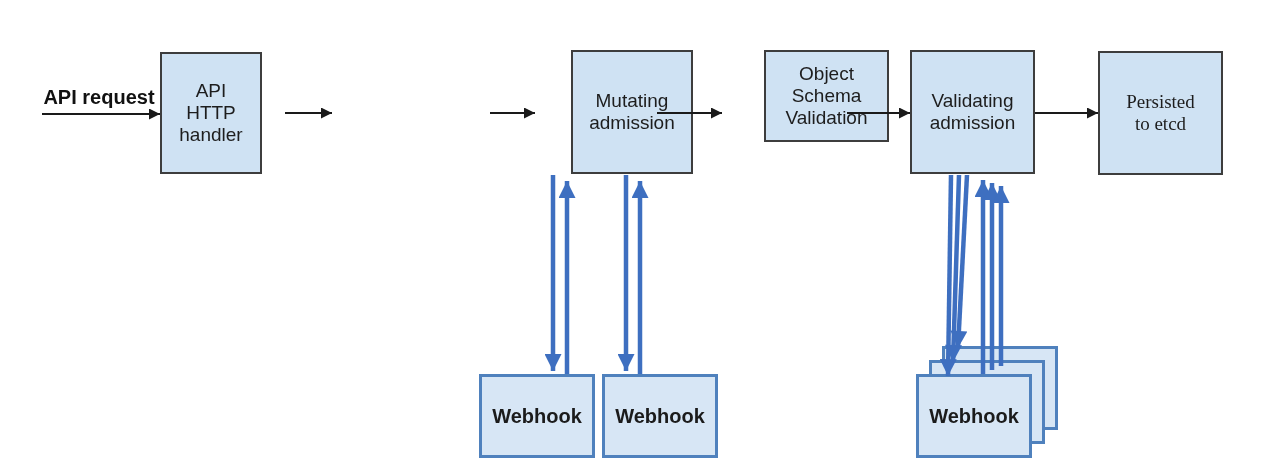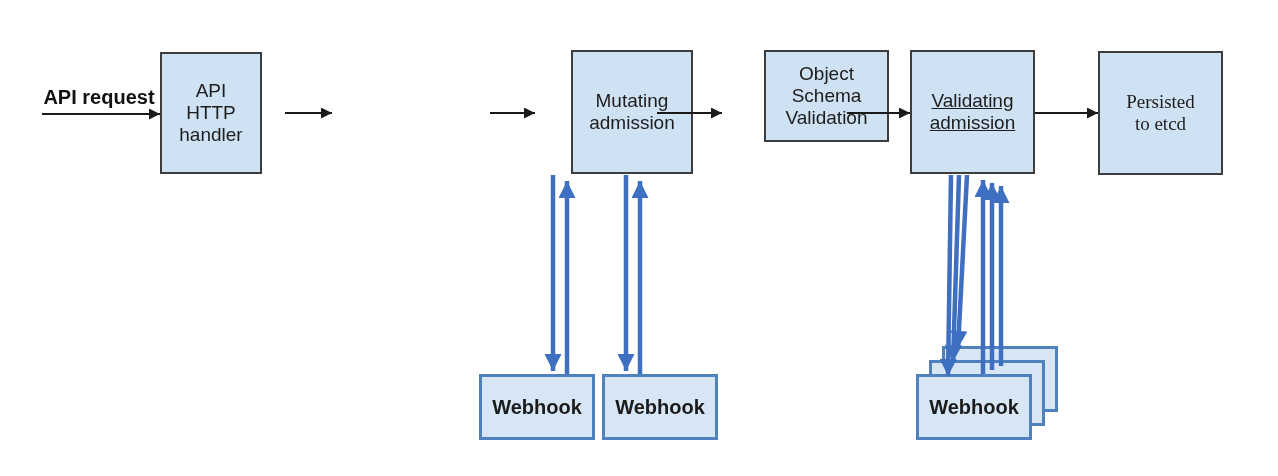--- a/index.html
+++ b/index.html
@@ -18,21 +18,21 @@
     border:2px solid var(--stage-border,#3d3d3d);
     display:flex;align-items:center;justify-content:center;
     text-align:center;
     font-size:19px;line-height:22px;
     color:#1d1d1d;
     white-space:pre-line;
   }
   .wh{
     position:absolute;
     box-sizing:border-box;
-    width:116px;height:66px;
+    width:116px;height:84px;
     background:var(--webhook-fill,#d7e6f5);
     border:3px solid var(--webhook-border,#4f81bd);
     display:flex;align-items:center;justify-content:center;
     text-align:right;
     font-size:20px;font-weight:700;
     color:#1b1b1b;
   }
   .req-label{
     position:absolute;
     left:40px;top:85px;width:118px;
@@ -57,21 +57,21 @@
   <div class="req-label">API request</div>
 
   <div class="stage" style="left:160px;top:52px;width:102px;height:122px;">API
 HTTP
 handler</div>
   <div class="stage" style="left:535px;top:50px;width:122px;height:124px;margin-left:36px;">Mutating
 admission</div>
   <div class="stage" style="left:764px;top:50px;width:125px;height:92px;">Object
 Schema
 Validation</div>
-  <div class="stage" style="left:910px;top:50px;width:125px;height:124px;text-decoration:underline;">Validating
+  <div class="stage" style="left:910px;top:50px;width:125px;height:124px;">Validating
 admission</div>
   <div class="stage" style="left:1098px;top:51px;width:125px;height:124px;font-family:Liberation Serif, serif;">Persisted
 to etcd</div>
 
   <div class="wh" style="left:479px;top:374px;">Webhook</div>
   <div class="wh" style="left:602px;top:374px;">Webhook</div>
 
   <div class="wh" style="left:942px;top:346px;">Webhook</div>
   <div class="wh" style="left:929px;top:360px;">Webhook</div>
   <div class="wh" style="left:916px;top:374px;">Webhook</div>

